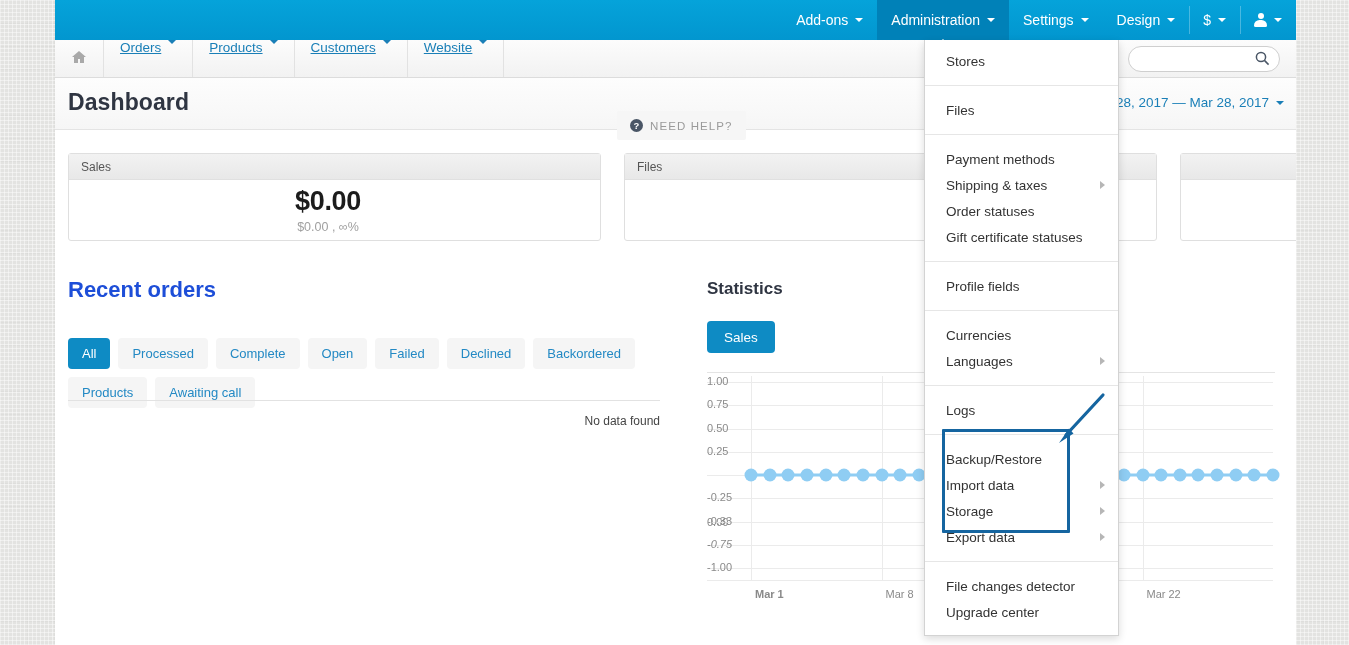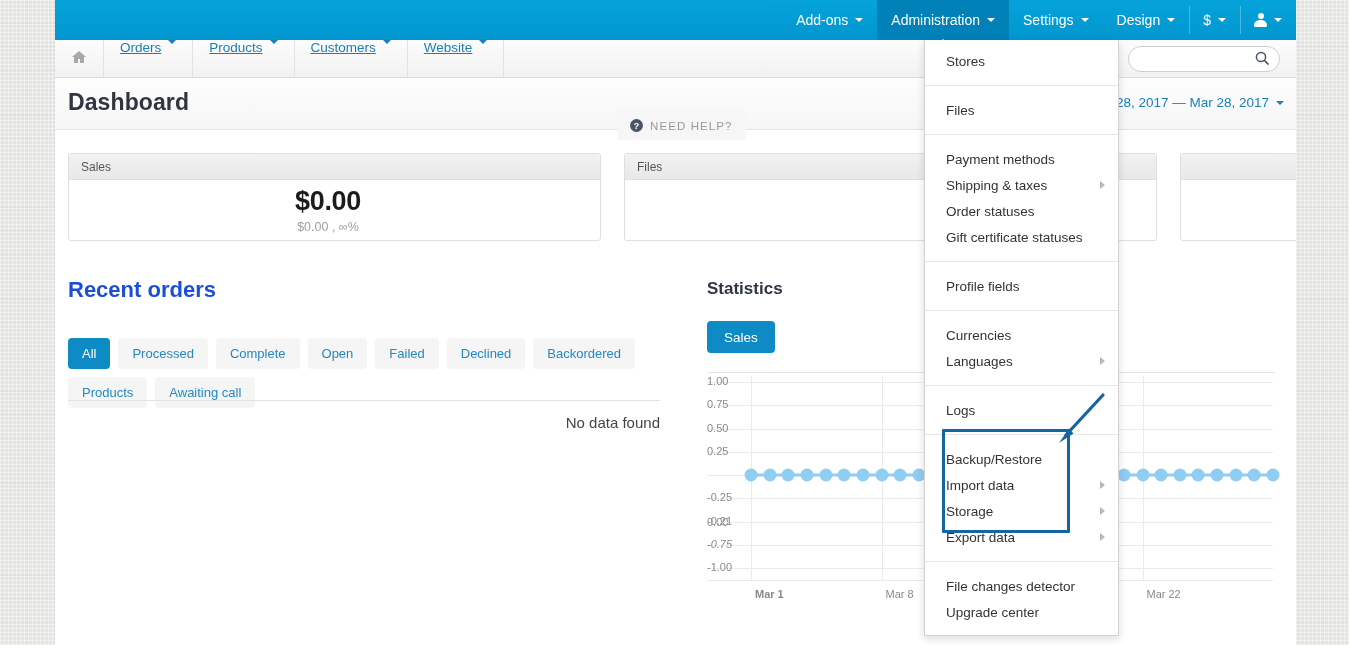--- a/index.html
+++ b/index.html
@@ -155,21 +155,21 @@
   
   #recent-title { position: absolute; left: 13px; top: 277px; font-size: 22px; font-weight: bold; color: #1d4ed8; }
   #chips { position: absolute; left: 13px; top: 338px; width: 600px; display: flex; flex-wrap: wrap; gap: 8px; }
   .chip {
     height: 31px; border-radius: 4px; background: #f5f5f5;
     color: #2389c4; font-size: 13px; display: flex; align-items: center;
     padding: 0 14px;
   }
   .chip.active { background: #0e8bc4; color: #fff; }
   #orders-sep { position: absolute; left: 13px; top: 400px; width: 592px; height: 1px; background: #e2e2e2; }
-  #nodata { position: absolute; left: 13px; top: 414px; width: 592px; text-align: right; font-size: 15px; color: #444; }
+  #nodata { position: absolute; left: 13px; top: 414px; width: 592px; text-align: right; font-size: 12px; color: #444; }
 
   
   #stat-title { position: absolute; left: 652px; top: 279px; font-size: 17px; font-weight: bold; color: #2f3542; }
   #stat-tab {
     position: absolute; left: 652px; top: 321px; height: 32px; border-radius: 4px;
     background: #0e8bc4; color: #fff; font-size: 13.5px;
     display: flex; align-items: center; padding: 0 17px;
   }
   #stat-sep { position: absolute; left: 652px; top: 372px; width: 568px; height: 1px; background: #e4e4e4; }
   #chart { position: absolute; left: 652px; top: 376px; width: 568px; height: 225px; }
@@ -365,21 +365,21 @@
       <div class="ylab" style="top: 29.25px; left: 0px;">0.75</div>
       <div class="gridline" style="top: 52.5px; width: 566px;"></div>
       <div class="ylab" style="top: 52.5px; left: 0px;">0.50</div>
       <div class="gridline" style="top: 75.75px; width: 566px;"></div>
       <div class="ylab" style="top: 75.75px; left: 0px;">0.25</div>
       <div class="gridline" style="top: 99px; width: 566px;"></div>
       <div class="ylab" style="top: 99px; left: 0px; margin-top: 48px;">0.00</div>
       <div class="gridline" style="top: 122.25px; width: 566px;"></div>
       <div class="ylab" style="top: 122.25px; left: 0px;">-0.25</div>
       <div class="gridline" style="top: 145.5px; width: 566px;"></div>
-      <div class="ylab" style="top: 145.5px; left: 0px;">-0.21</div>
+      <div class="ylab" style="top: 145.5px; left: 0px;">-0.33</div>
       <div class="gridline" style="top: 168.75px; width: 566px;"></div>
       <div class="ylab" style="top: 168.75px; left: 0px; font-style: italic;">-0.75</div>
       <div class="gridline" style="top: 192px; width: 566px;"></div>
       <div class="ylab" style="top: 192px; left: 0px;">-1.00</div>
       <div class="gridline" style="top: 204px; width: 566px;"></div>
       <div class="vline" style="left: 44px; height: 204px;"></div>
       <div class="xlab" style="left: 48px; top: 212px; font-weight: bold;">Mar 1</div>
       <div class="vline" style="left: 174.5px; height: 204px;"></div>
       <div class="xlab" style="left: 178.5px; top: 212px;">Mar 8</div>
       <div class="vline" style="left: 305px; height: 204px;"></div>

